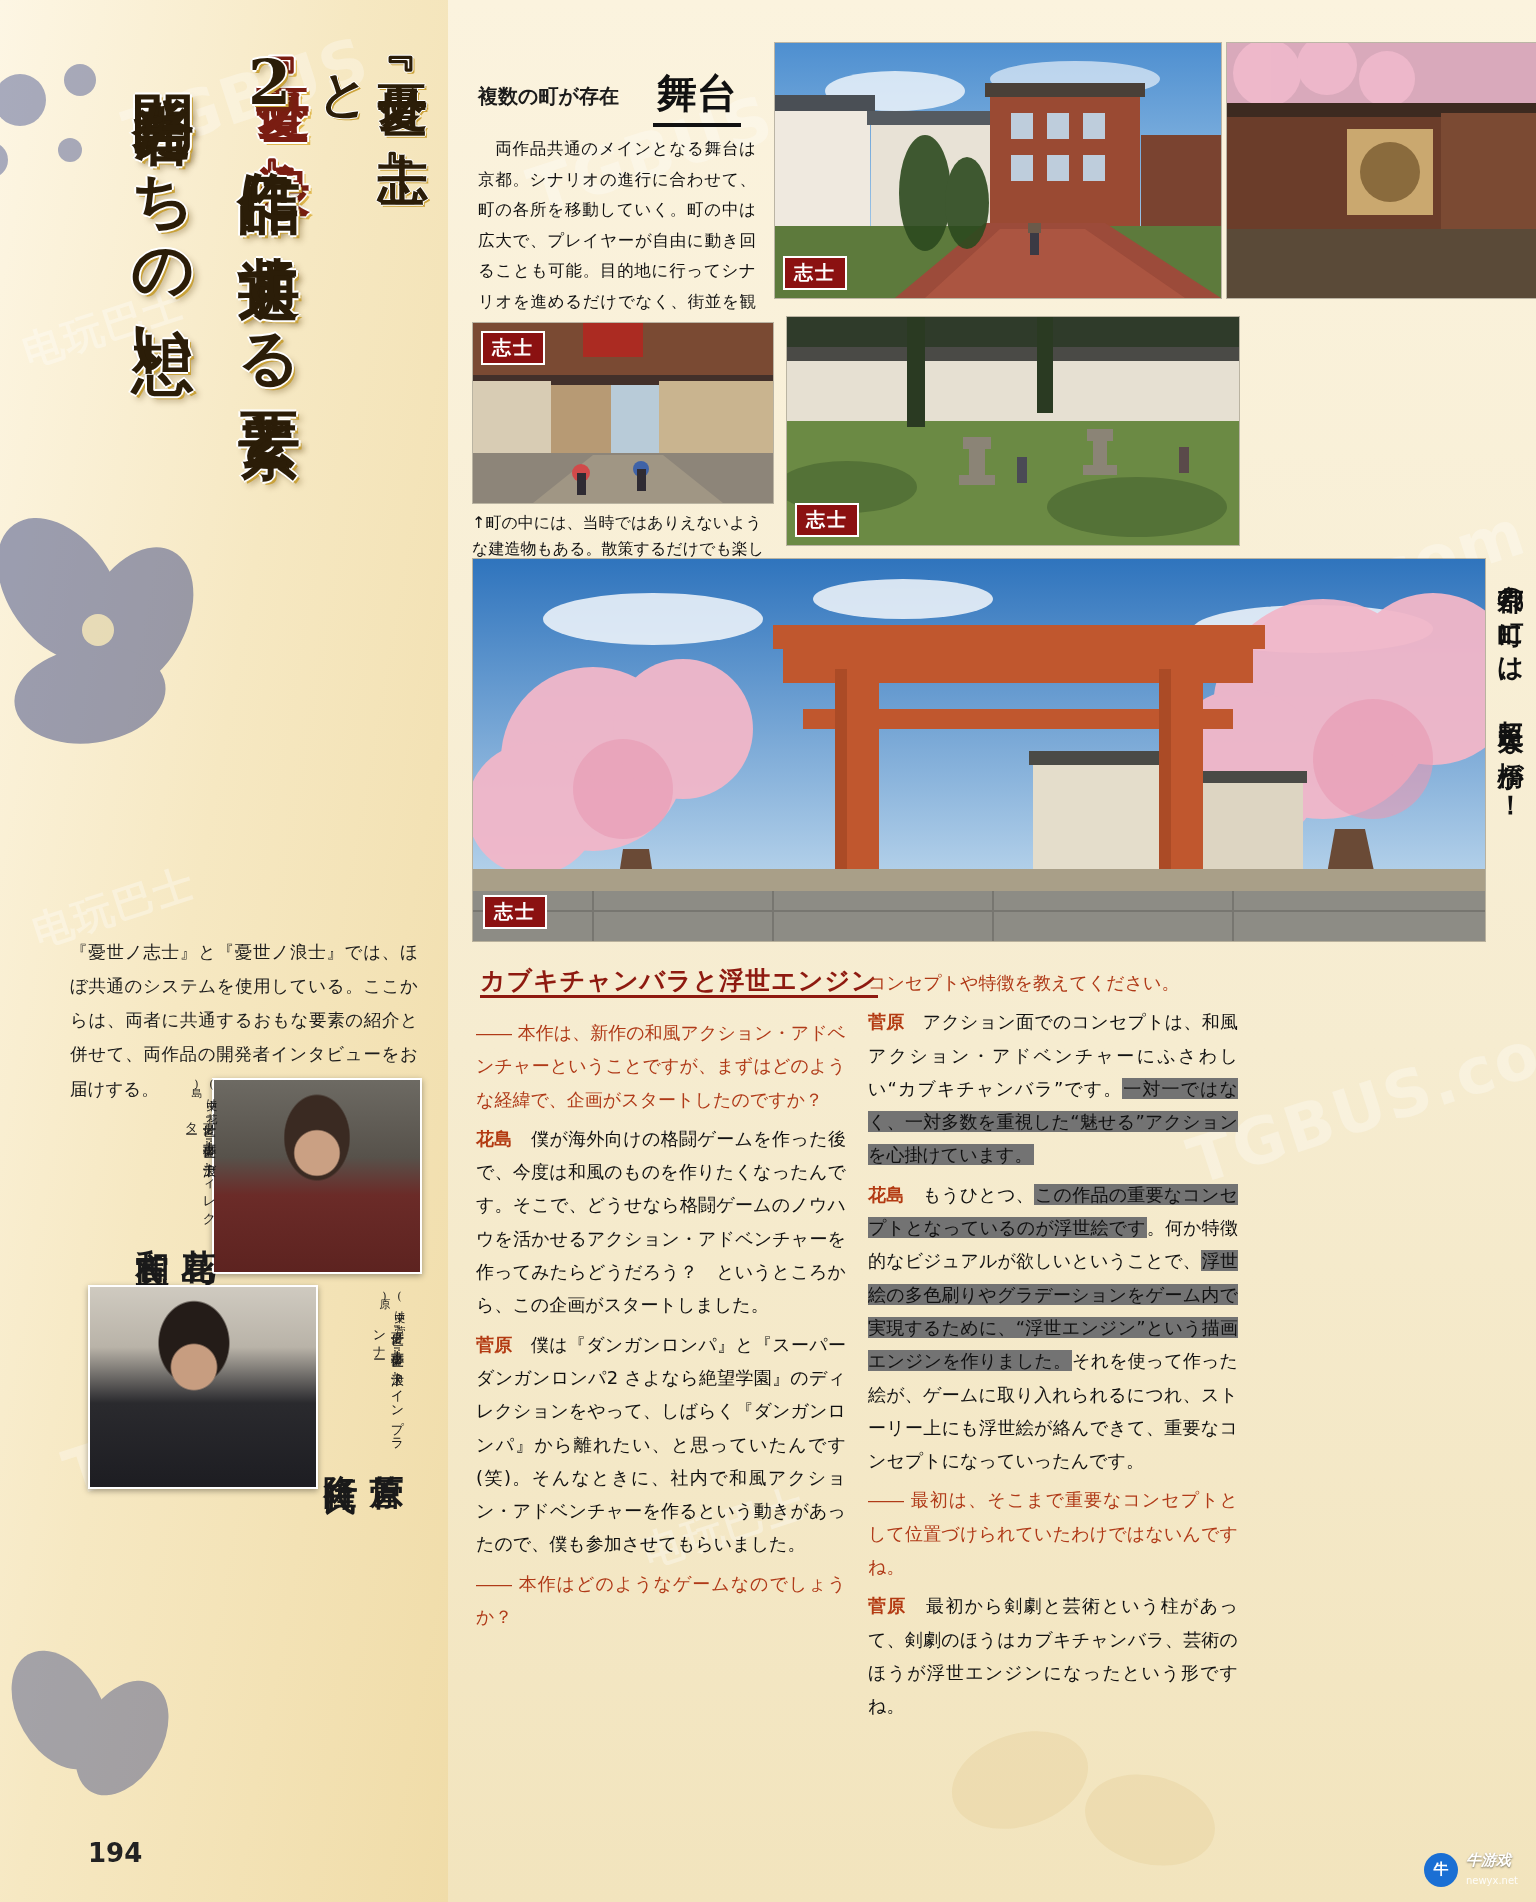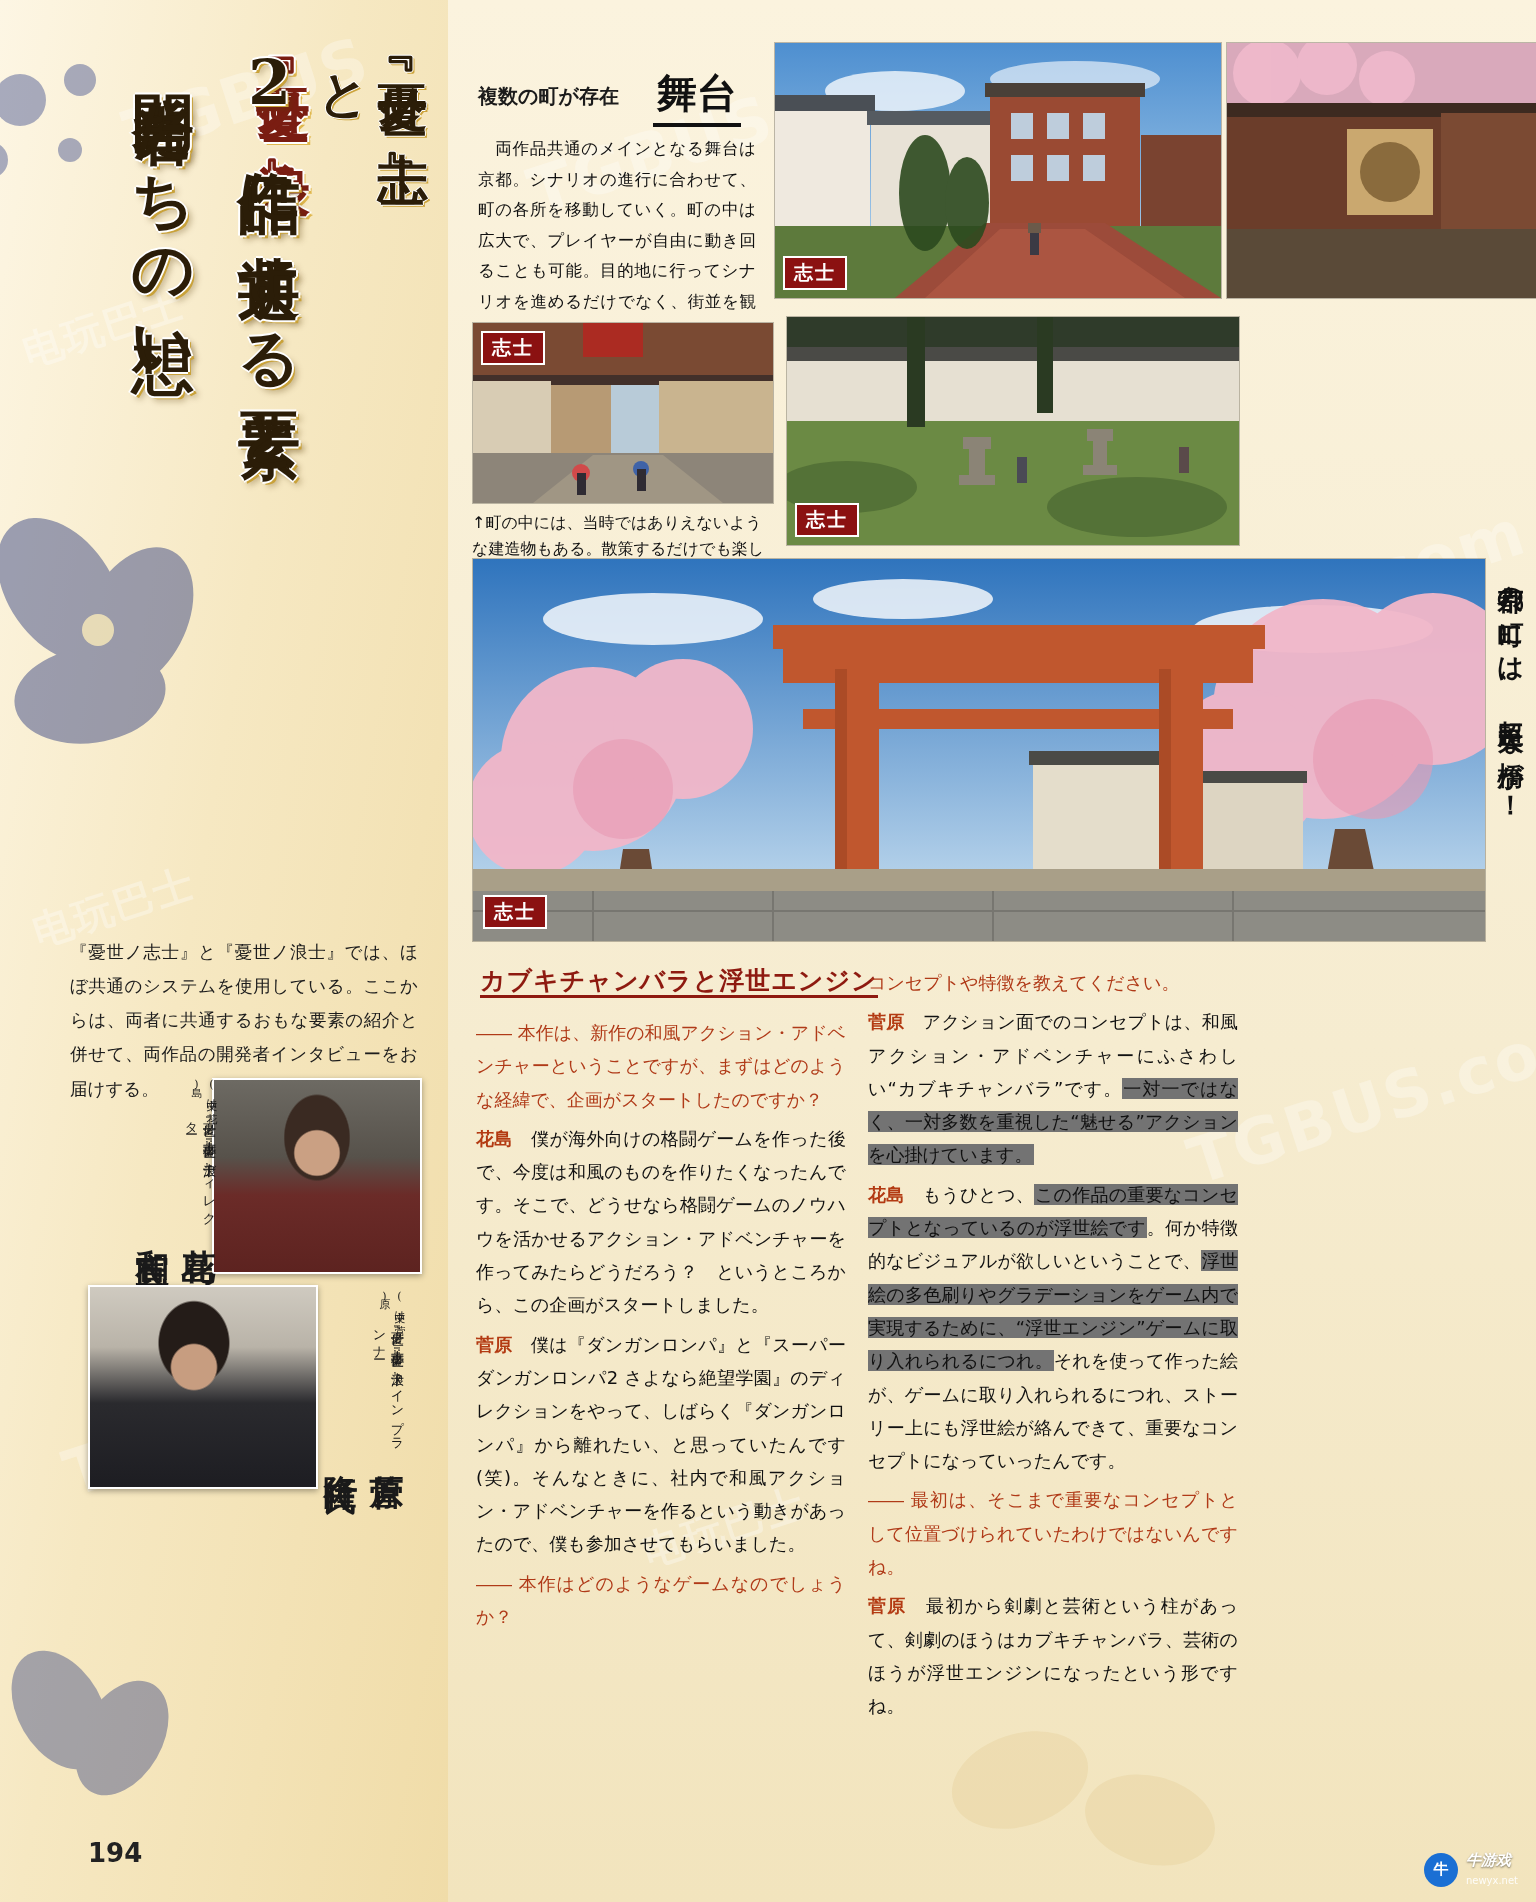--- a/index.html
+++ b/index.html
@@ -384,21 +384,21 @@
   <div class="iv-col" style="left:28px;top:1012px;">
     <p style="margin:0 0 6px;" class="q">―― 本作は、新作の和風アクション・アドベンチャーということですが、まずはどのような経緯で、企画がスタートしたのですか？</p>
     <p style="margin:0 0 6px;"><span class="spk">花島</span><span>　僕が海外向けの格闘ゲームを作った後で、今度は和風のものを作りたくなったんです。そこで、どうせなら格闘ゲームのノウハウを活かせるアクション・アドベンチャーを作ってみたらどうだろう？　というところから、この企画がスタートしました。</span></p>
     <p style="margin:0 0 6px;"><span class="spk">菅原</span><span>　僕は『ダンガンロンパ』と『スーパーダンガンロンパ2 さよなら絶望学園』のディレクションをやって、しばらく『ダンガンロンパ』から離れたい、と思っていたんです(笑)。そんなときに、社内で和風アクション・アドベンチャーを作るという動きがあったので、僕も参加させてもらいました。</span></p>
     <p style="margin:0;" class="q">―― 本作はどのようなゲームなのでしょうか？</p>
   </div>
 
   <div class="iv-col" style="left:420px;top:962px;">
     <p style="margin:0 0 6px;" class="q">コンセプトや特徴を教えてください。</p>
     <p style="margin:0 0 6px;"><span class="spk">菅原</span><span>　アクション面でのコンセプトは、和風アクション・アドベンチャーにふさわしい“カブキチャンバラ”です。</span><mark>一対一ではなく、一対多数を重視した“魅せる”アクションを心掛けています。</mark></p>
-    <p style="margin:0 0 6px;"><span class="spk">花島</span><span>　もうひとつ、</span><mark>この作品の重要なコンセプトとなっているのが浮世絵です</mark><span>。何か特徴的なビジュアルが欲しいということで、</span><mark>浮世絵の多色刷りやグラデーションをゲーム内で実現するために、“浮世エンジン”ゲームに取り入れられるにつれ。</mark><span>それを使って作った絵が、ゲームに取り入れられるにつれ、ストーリー上にも浮世絵が絡んできて、重要なコンセプトになっていったんです。</span></p>
+    <p style="margin:0 0 6px;"><span class="spk">花島</span><span>　もうひとつ、</span><mark>この作品の重要なコンセプトとなっているのが浮世絵です</mark><span>。何か特徴的なビジュアルが欲しいということで、</span><mark>浮世絵の多色刷りやグラデーションをゲーム内で実現するために、“浮世エンジン”という描画エンジンを作りました。</mark><span>それを使って作った絵が、ゲームに取り入れられるにつれ、ストーリー上にも浮世絵が絡んできて、重要なコンセプトになっていったんです。</span></p>
     <p style="margin:0 0 6px;" class="q">―― 最初は、そこまで重要なコンセプトとして位置づけられていたわけではないんですね。</p>
     <p style="margin:0;"><span class="spk">菅原</span><span>　最初から剣劇と芸術という柱があって、剣劇のほうはカブキチャンバラ、芸術のほうが浮世エンジンになったという形ですね。</span></p>
   </div>
 </div>
 
 <div class="logo">
   <span class="circ">牛</span>
   <span>
     <span class="txt">牛游戏</span><br>
     <span class="sub">newyx.net</span>

